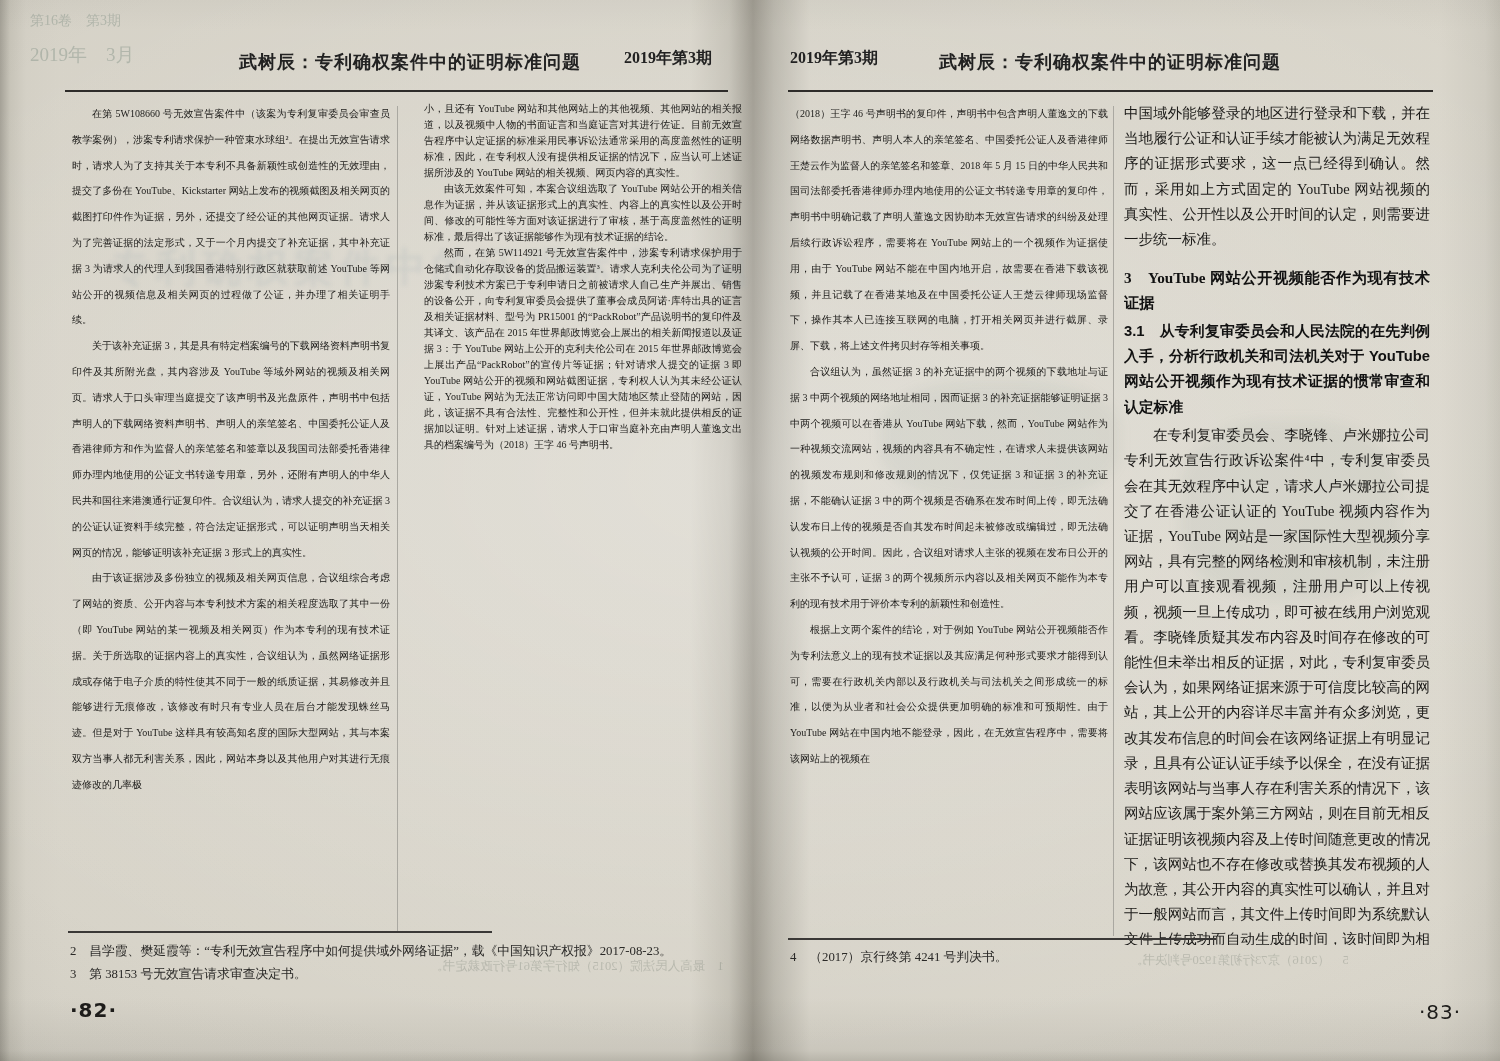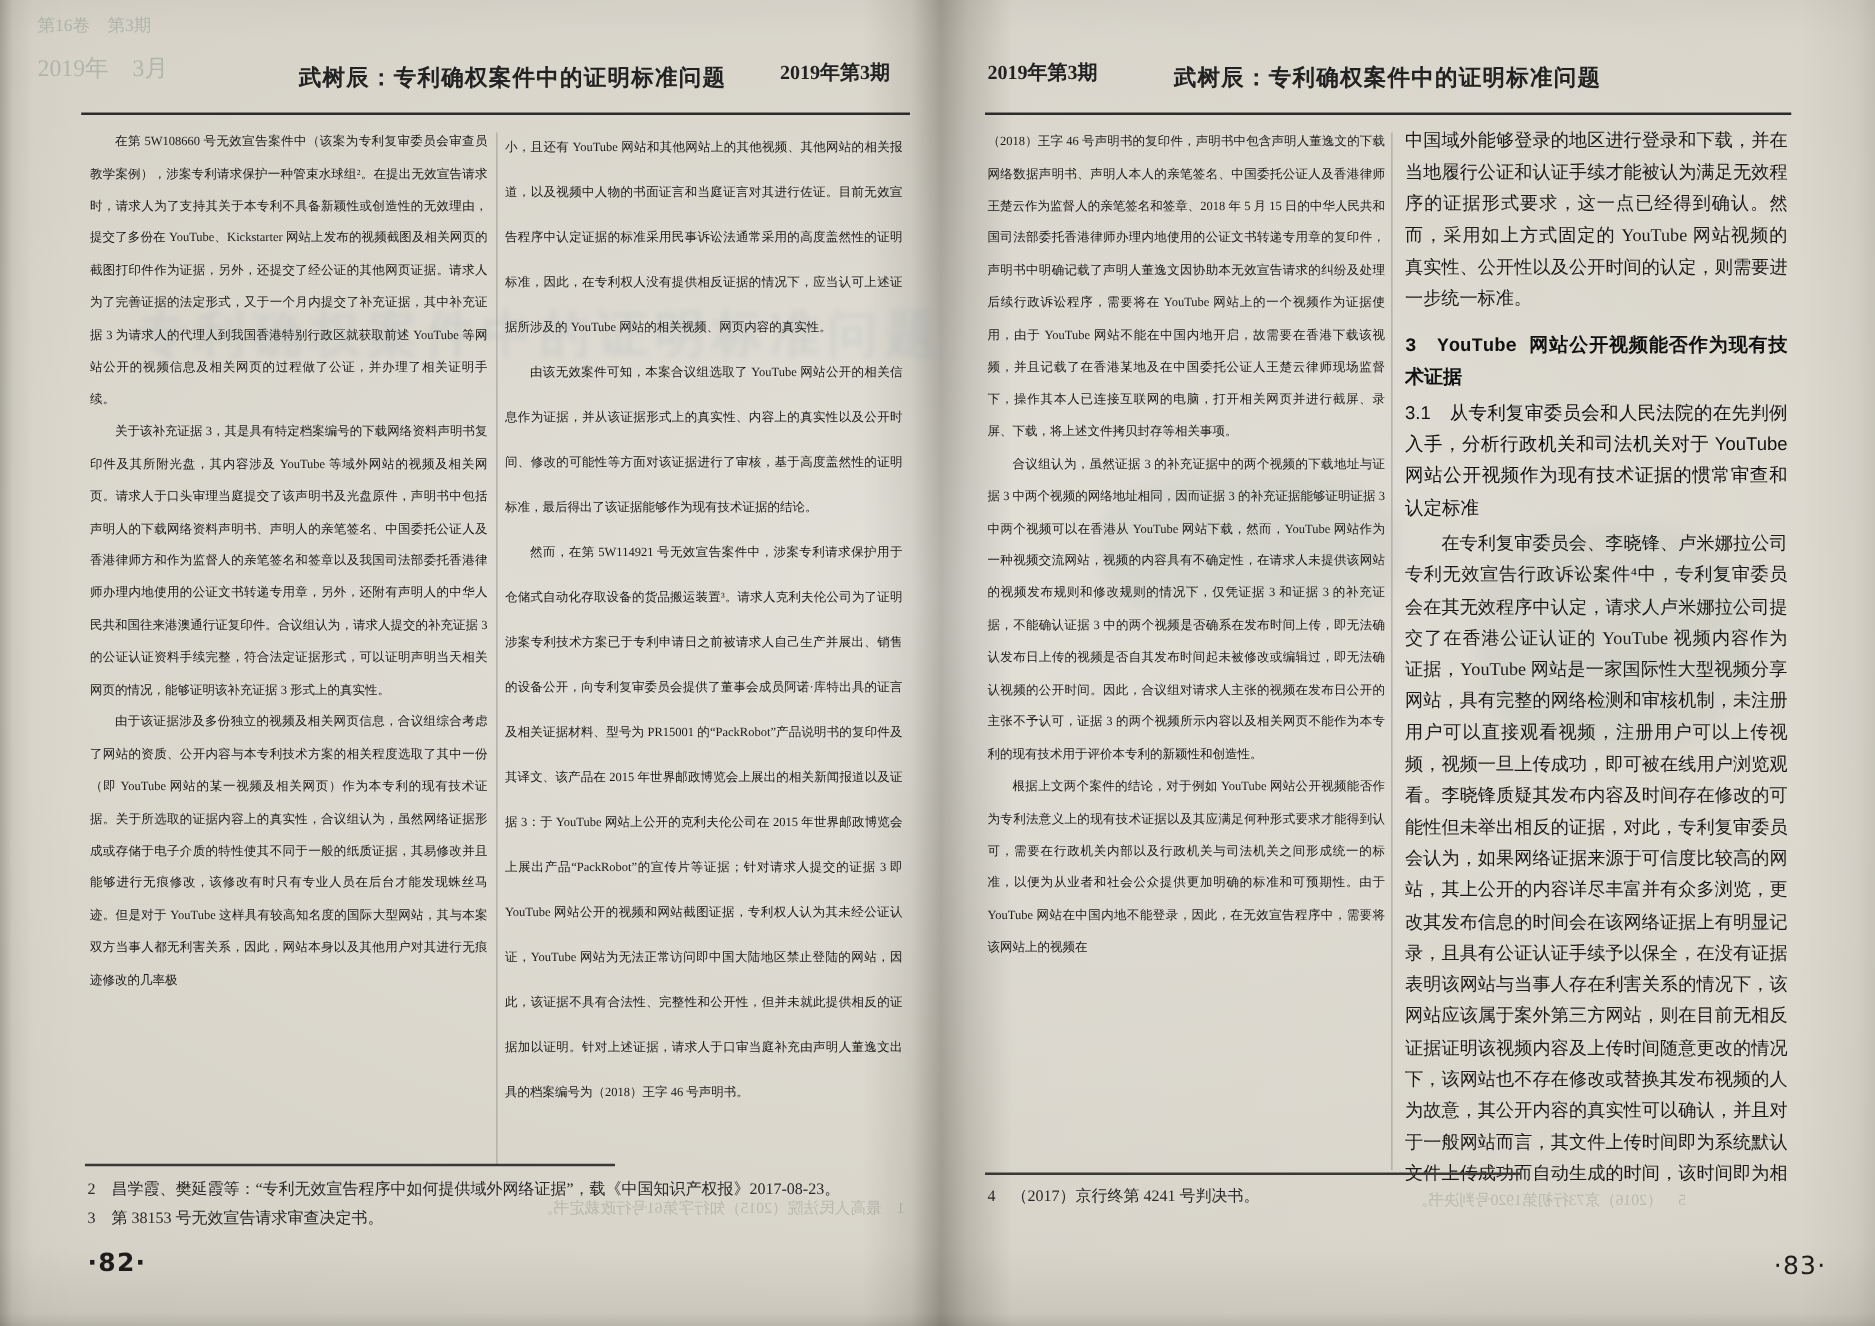--- a/index.html
+++ b/index.html
@@ -19,23 +19,23 @@
   .vignette{position:absolute;inset:0;pointer-events:none;
     background:radial-gradient(ellipse 120% 100% at 50% 45%, rgba(255,255,255,0.28) 0%, rgba(255,255,255,0) 55%, rgba(90,88,80,0.12) 100%);}
   .hdr-title{position:absolute;font-size:18px;font-weight:600;color:#222;letter-spacing:1px;text-align:center;}
   .hdr-issue{position:absolute;font-size:16px;font-weight:600;color:#222;}
   .hdr-rule{position:absolute;height:2px;background:#2e2c2a;}
   .col-divider{position:absolute;width:1px;background:#aaa8a1;}
   .page-col{position:absolute;text-align:justify;color:#1b1a18;overflow:hidden;
     font-size:10px;line-height:25.8px;height:838px;}
   .page-col p{margin:0;text-indent:2em;}
   .page-col p.cont{text-indent:0;}
-  .page-col p.h1{font-family:Liberation Mono, monospace;font-weight:700;text-indent:0;
+  .page-col p.h1{font-family:Liberation Serif, serif;font-weight:700;text-indent:0;
     margin-top:13px;margin-bottom:3px;font-size:15.2px;color:#111;}
-  .page-col p.h2{font-family:"Liberation Sans","DejaVu Sans",sans-serif;font-weight:400;text-indent:0;
+  .page-col p.h2{font-family:"Liberation Sans","DejaVu Sans",sans-serif;font-weight:700;text-indent:0;
     margin-bottom:3px;font-size:14.8px;color:#111;line-height:25.4px;}
   .fn-rule{position:absolute;height:1.5px;background:#3a3836;}
   .footnotes{position:absolute;font-size:12.8px;line-height:23px;color:#2a2927;}
   .footnotes div{white-space:nowrap;}
   .page-number{position:absolute;font-size:20px;color:#1d1c1a;font-family:"DejaVu Sans","Liberation Sans",sans-serif;letter-spacing:1px;}
   .ghost{position:absolute;color:rgba(110,128,118,0.35);pointer-events:none;}
   .ghost-big{position:absolute;color:rgba(120,145,165,0.13);font-weight:700;filter:blur(2px);
     pointer-events:none;white-space:nowrap;}
   .ghost-mirror{position:absolute;color:rgba(100,110,100,0.28);transform:scaleX(-1);
     filter:blur(0.6px);font-size:12.5px;pointer-events:none;white-space:nowrap;}
@@ -59,21 +59,21 @@
   <div class="hdr-title" style="left:160px;top:50px;width:500px;">武树辰：专利确权案件中的证明标准问题</div>
   <div class="hdr-issue" style="left:600px;top:48px;width:112px;text-align:right;">2019年第3期</div>
   <div class="hdr-rule" style="left:65px;top:90px;width:663px;"></div>
 
   <div class="page-col" style="left:72px;top:101px;width:318px;">
       <p class="">在第 5W108660 号无效宣告案件中（该案为专利复审委员会审查员教学案例），涉案专利请求保护一种管束水球组²。在提出无效宣告请求时，请求人为了支持其关于本专利不具备新颖性或创造性的无效理由，提交了多份在 YouTube、Kickstarter 网站上发布的视频截图及相关网页的截图打印件作为证据，另外，还提交了经公证的其他网页证据。请求人为了完善证据的法定形式，又于一个月内提交了补充证据，其中补充证据 3 为请求人的代理人到我国香港特别行政区就获取前述 YouTube 等网站公开的视频信息及相关网页的过程做了公证，并办理了相关证明手续。</p>
       <p class="">关于该补充证据 3，其是具有特定档案编号的下载网络资料声明书复印件及其所附光盘，其内容涉及 YouTube 等域外网站的视频及相关网页。请求人于口头审理当庭提交了该声明书及光盘原件，声明书中包括声明人的下载网络资料声明书、声明人的亲笔签名、中国委托公证人及香港律师方和作为监督人的亲笔签名和签章以及我国司法部委托香港律师办理内地使用的公证文书转递专用章，另外，还附有声明人的中华人民共和国往来港澳通行证复印件。合议组认为，请求人提交的补充证据 3 的公证认证资料手续完整，符合法定证据形式，可以证明声明当天相关网页的情况，能够证明该补充证据 3 形式上的真实性。</p>
       <p class="">由于该证据涉及多份独立的视频及相关网页信息，合议组综合考虑了网站的资质、公开内容与本专利技术方案的相关程度选取了其中一份（即 YouTube 网站的某一视频及相关网页）作为本专利的现有技术证据。关于所选取的证据内容上的真实性，合议组认为，虽然网络证据形成或存储于电子介质的特性使其不同于一般的纸质证据，其易修改并且能够进行无痕修改，该修改有时只有专业人员在后台才能发现蛛丝马迹。但是对于 YouTube 这样具有较高知名度的国际大型网站，其与本案双方当事人都无利害关系，因此，网站本身以及其他用户对其进行无痕迹修改的几率极</p>
     </div>
   <div class="col-divider" style="left:397px;top:106px;height:826px;"></div>
-  <div class="page-col" style="left:404px;top:101px;width:318px;line-height:36px;">
+  <div class="page-col" style="left:424px;top:101px;width:318px;line-height:16px;">
       <p class="cont">小，且还有 YouTube 网站和其他网站上的其他视频、其他网站的相关报道，以及视频中人物的书面证言和当庭证言对其进行佐证。目前无效宣告程序中认定证据的标准采用民事诉讼法通常采用的高度盖然性的证明标准，因此，在专利权人没有提供相反证据的情况下，应当认可上述证据所涉及的 YouTube 网站的相关视频、网页内容的真实性。</p>
       <p class="">由该无效案件可知，本案合议组选取了 YouTube 网站公开的相关信息作为证据，并从该证据形式上的真实性、内容上的真实性以及公开时间、修改的可能性等方面对该证据进行了审核，基于高度盖然性的证明标准，最后得出了该证据能够作为现有技术证据的结论。</p>
       <p class="">然而，在第 5W114921 号无效宣告案件中，涉案专利请求保护用于仓储式自动化存取设备的货品搬运装置³。请求人克利夫伦公司为了证明涉案专利技术方案已于专利申请日之前被请求人自己生产并展出、销售的设备公开，向专利复审委员会提供了董事会成员阿诺·库特出具的证言及相关证据材料、型号为 PR15001 的“PackRobot”产品说明书的复印件及其译文、该产品在 2015 年世界邮政博览会上展出的相关新闻报道以及证据 3：于 YouTube 网站上公开的克利夫伦公司在 2015 年世界邮政博览会上展出产品“PackRobot”的宣传片等证据；针对请求人提交的证据 3 即 YouTube 网站公开的视频和网站截图证据，专利权人认为其未经公证认证，YouTube 网站为无法正常访问即中国大陆地区禁止登陆的网站，因此，该证据不具有合法性、完整性和公开性，但并未就此提供相反的证据加以证明。针对上述证据，请求人于口审当庭补充由声明人董逸文出具的档案编号为（2018）王字 46 号声明书。</p>
     </div>
 
   <div class="fn-rule" style="left:68px;top:931px;width:424px;"></div>
   <div class="footnotes" style="left:70px;top:940px;width:660px;">
       <div>2　昌学霞、樊延霞等：“专利无效宣告程序中如何提供域外网络证据”，载《中国知识产权报》2017-08-23。</div>
       <div>3　第 38153 号无效宣告请求审查决定书。</div>
     </div>

